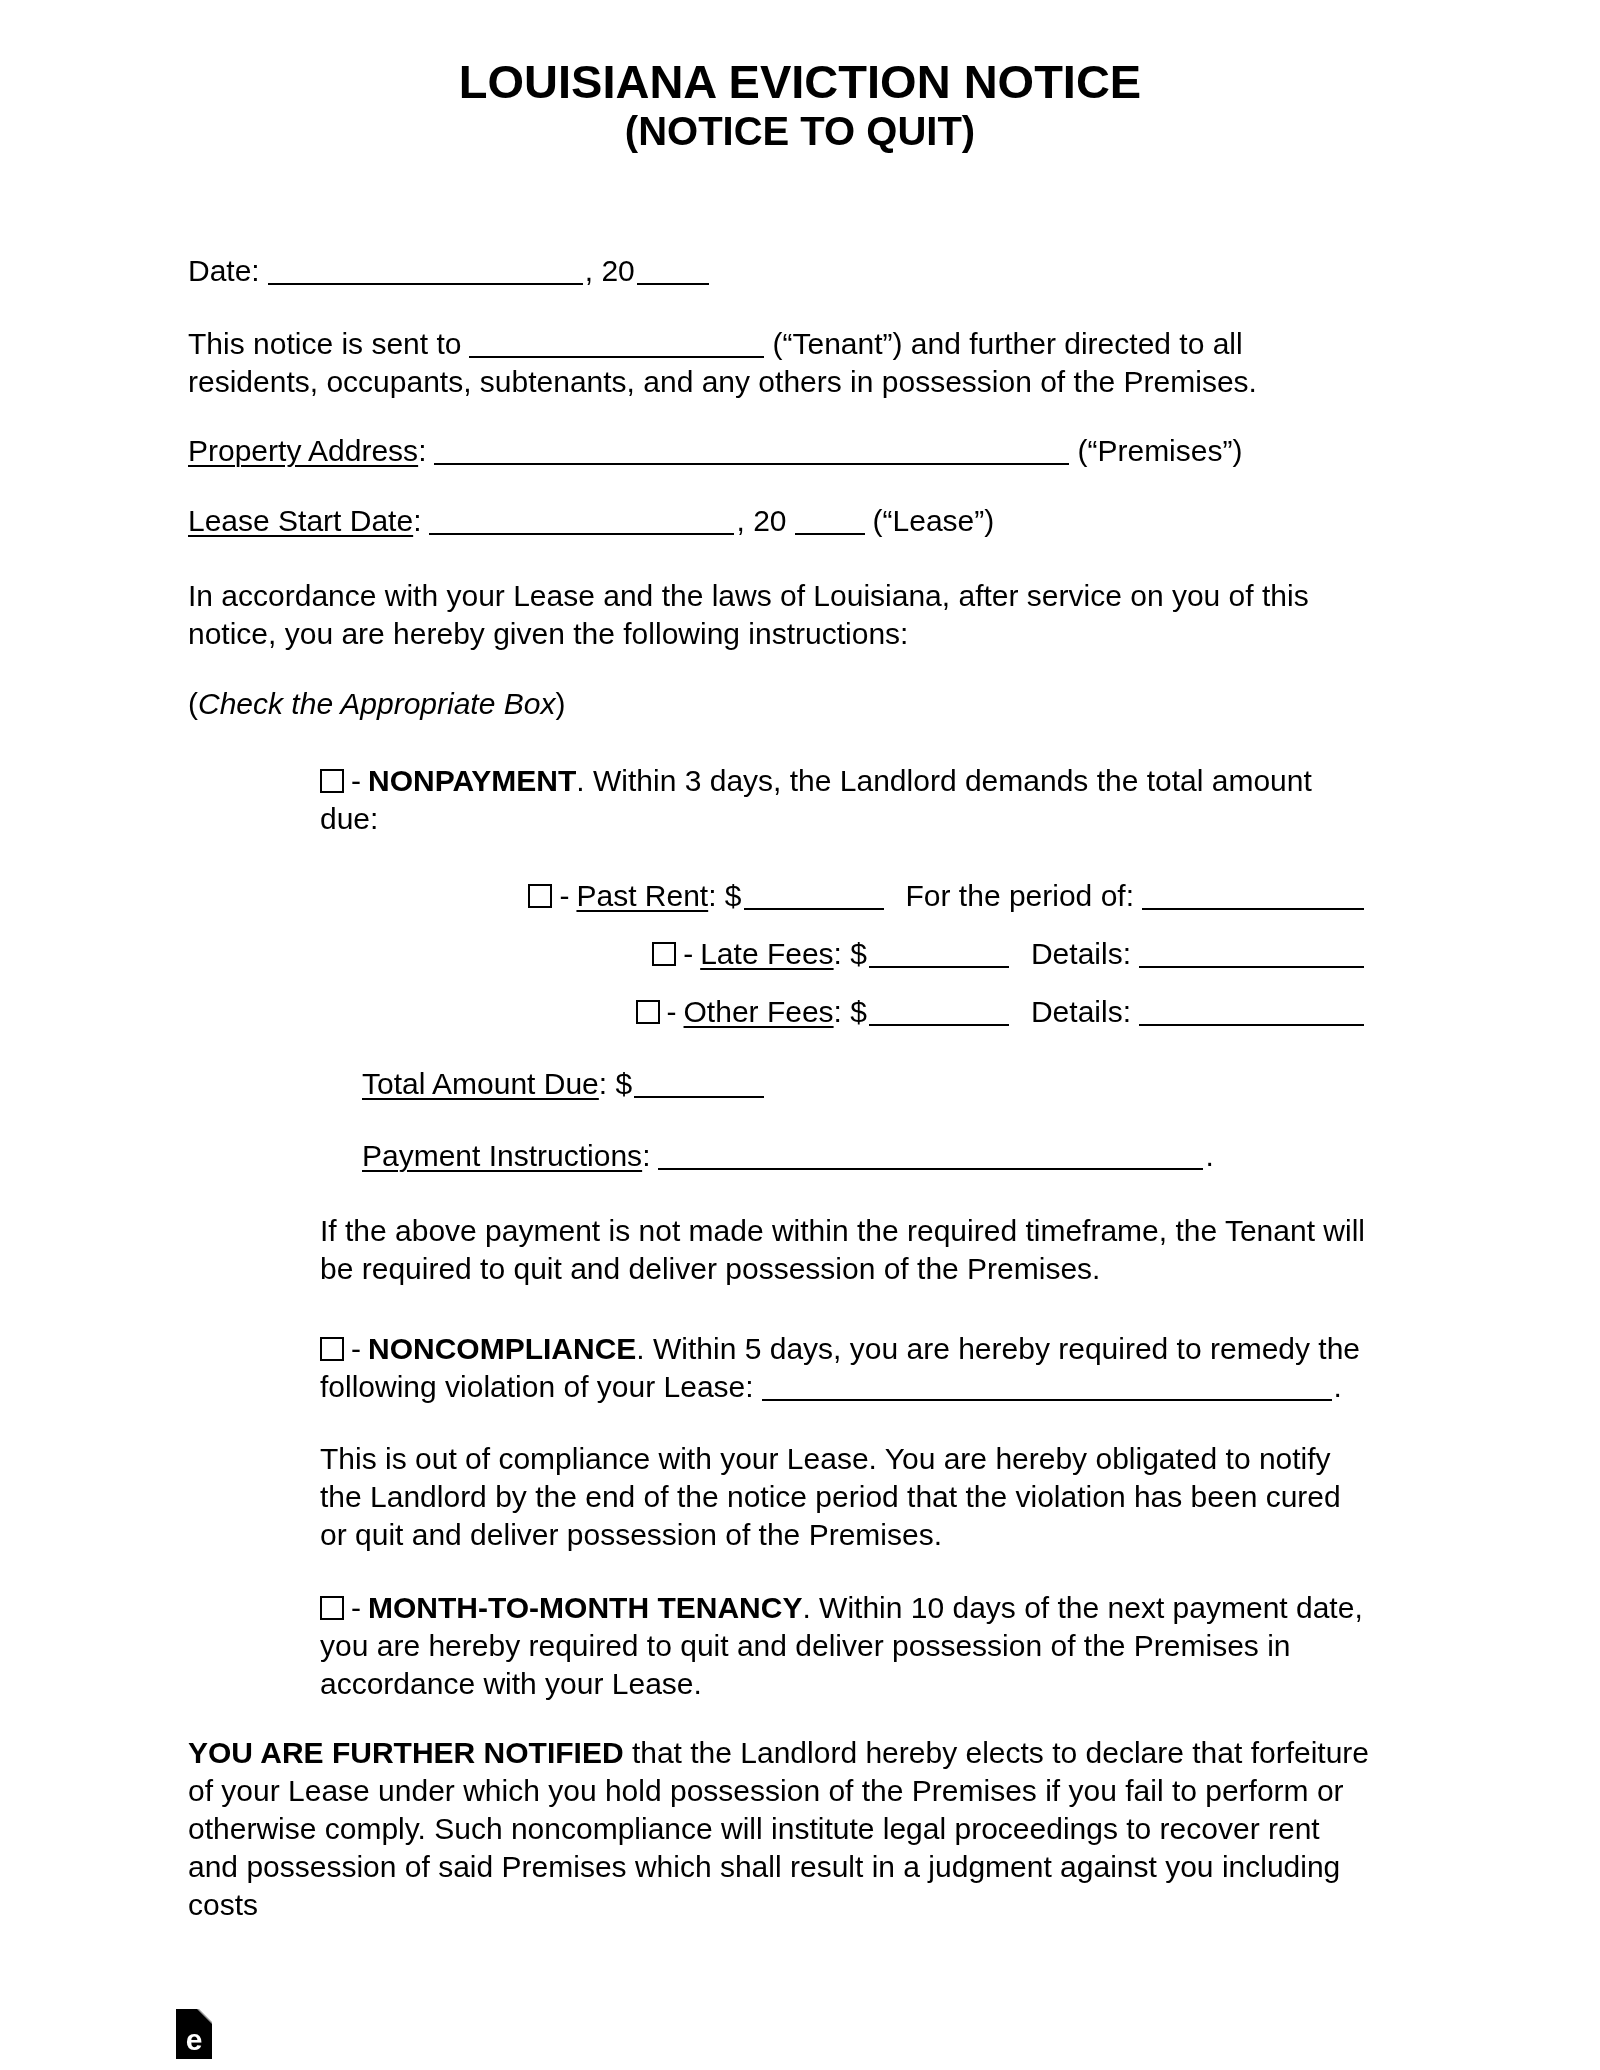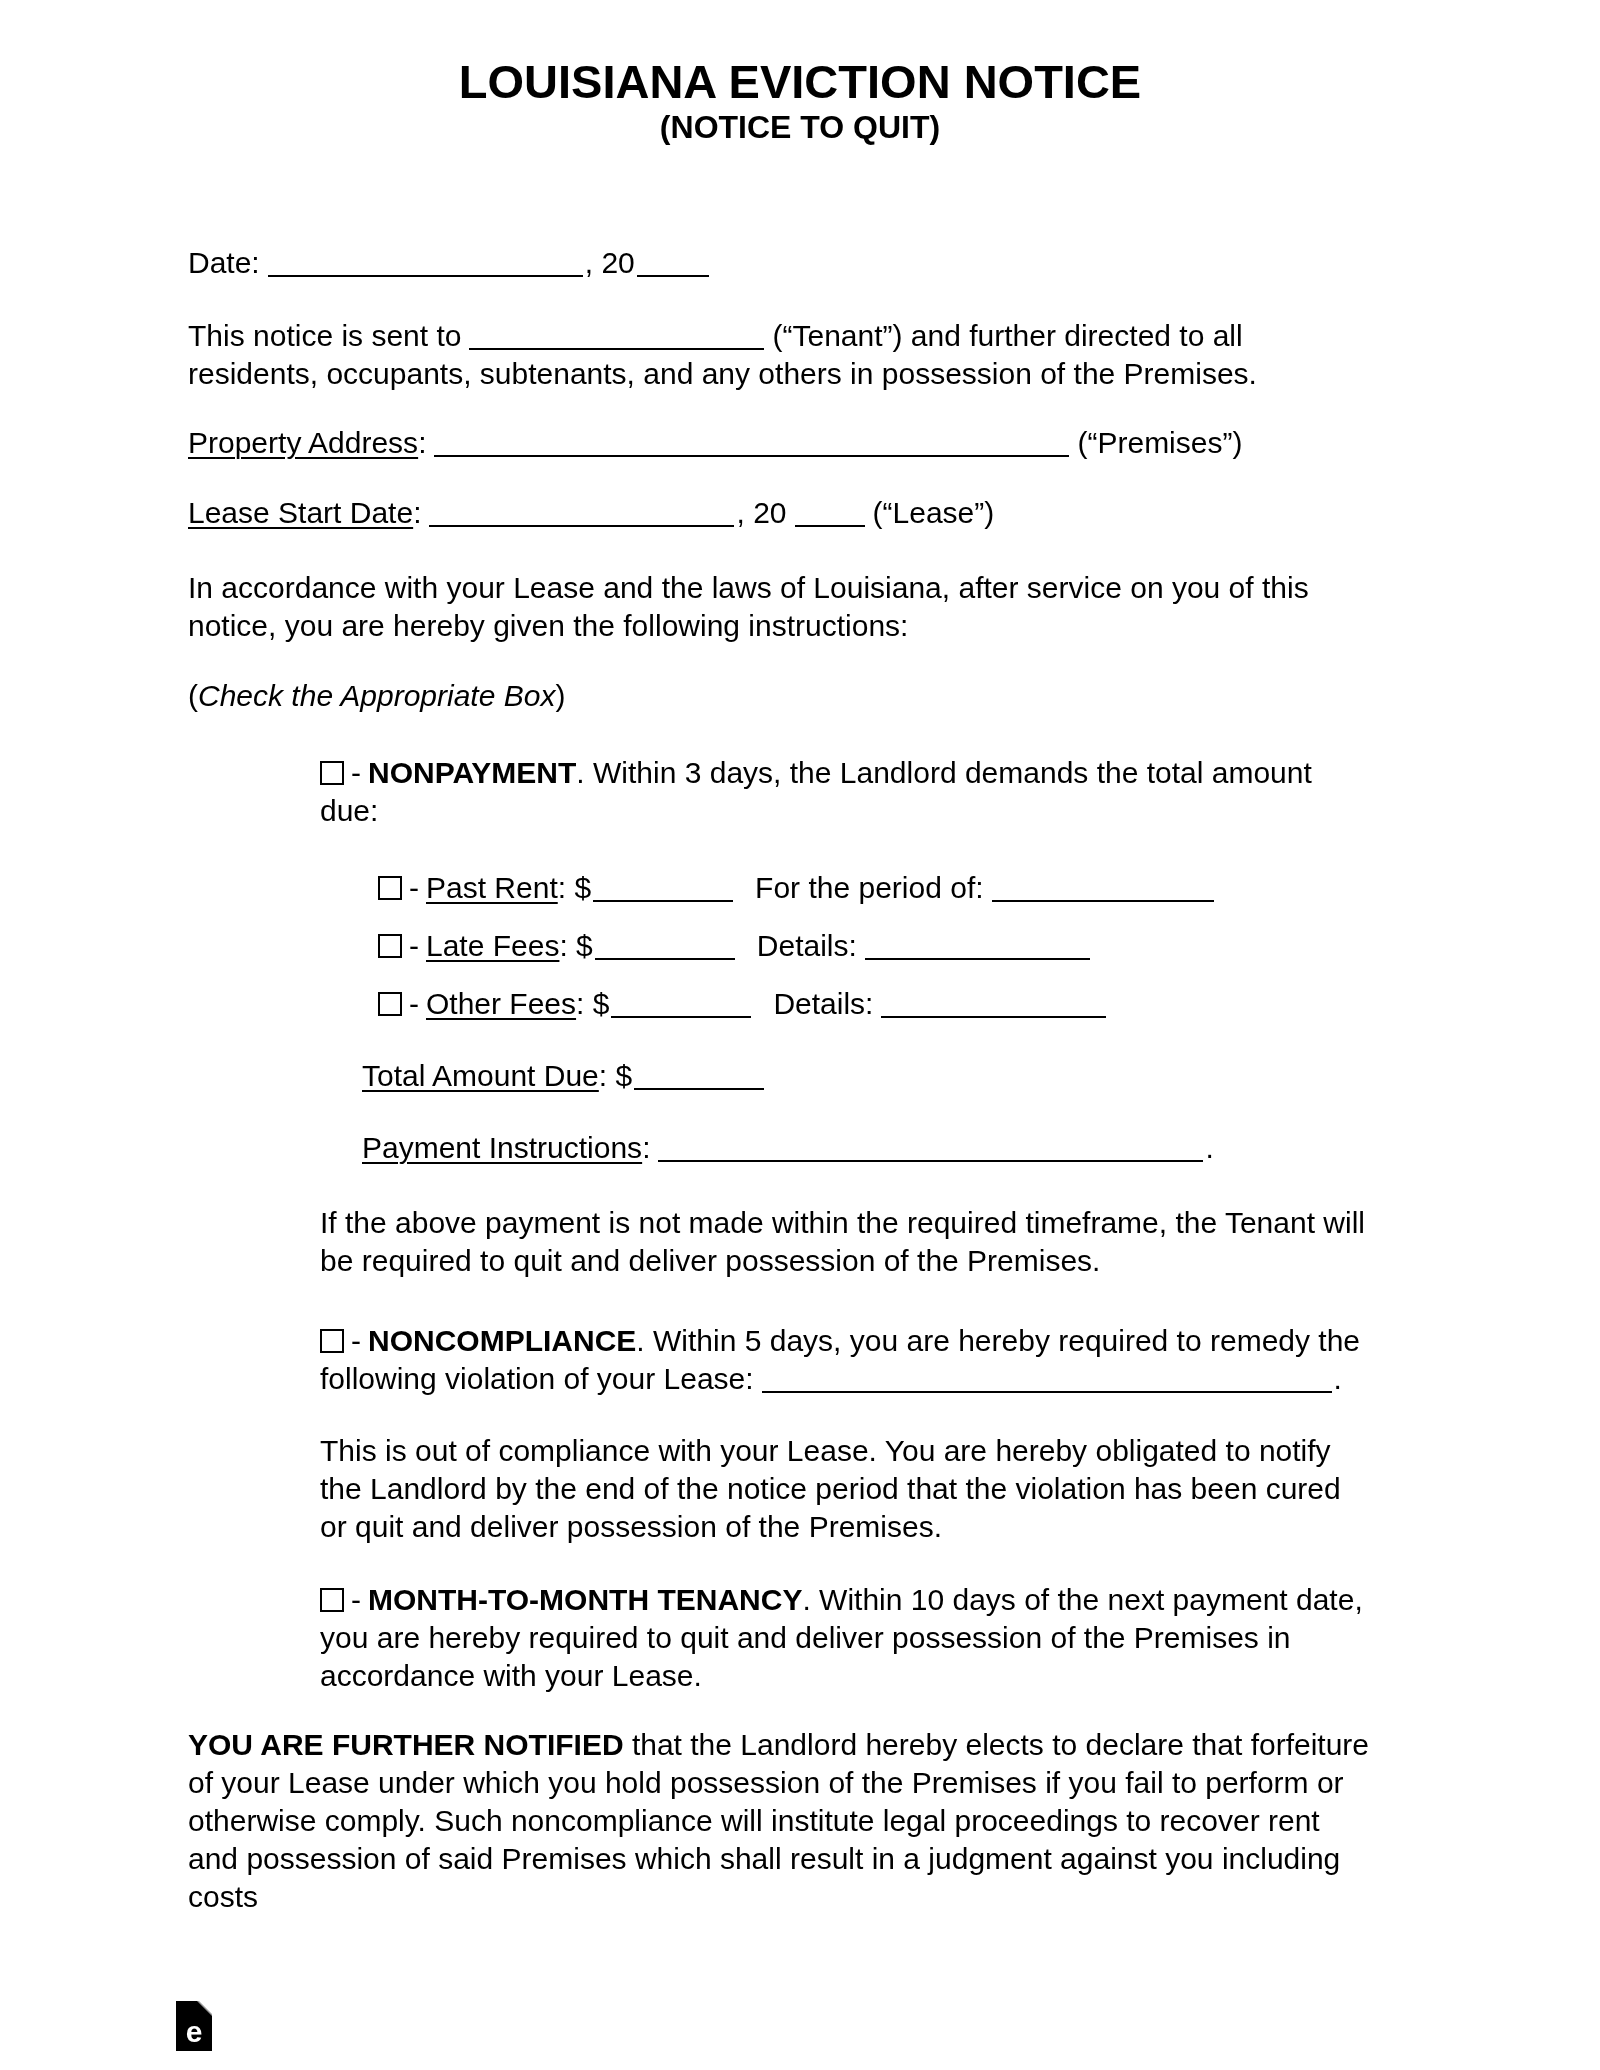--- a/index.html
+++ b/index.html
@@ -3,29 +3,29 @@
 <meta charset="utf-8">
 <style>
   html,body{margin:0;padding:0;}
   body{
     width:1600px;height:2070px;background:#ffffff;color:#000;
     font-family:"Liberation Sans","DejaVu Sans",sans-serif;
     font-size:30px;overflow:hidden;
   }
   .header{padding-top:58px;text-align:center;}
   .title{font-size:47px;font-weight:bold;line-height:1;margin:0;}
-  .subtitle{font-size:32px;font-weight:bold;line-height:1;margin:6px 0 0 0;}
+  .subtitle{font-size:40px;font-weight:bold;line-height:1;margin:6px 0 0 0;}
   .content{padding:85px 212px 0 172px;}
   p{margin:16px;line-height:38px;}
   .mb31{margin-bottom:31px;}.mb32{margin-bottom:32px;}.mb34{margin-bottom:34px;}
   .mb35{margin-bottom:35px;}.mb37{margin-bottom:37px;}
   .mb39{margin-bottom:39px;}.mb42{margin-bottom:42px;}
   .ind1{margin-left:100px;padding-left:48px;}
   .ind2{margin-left:190px;}
-  .feerow{line-height:42px;}
+  .feerow{line-height:42px;text-align:right;}
   .ul{text-decoration:underline;text-decoration-thickness:2px;text-underline-offset:4px;}
   b{font-weight:bold;}
   .it{font-style:italic;}
   
   .bl{display:inline-block;border-bottom:2px solid #000;height:22px;vertical-align:-4px;margin:0 8px;}
   .tr{margin-right:2px;}
   .tl{margin-left:2px;}
   .w72{width:72px;}.w70{width:70px;}.w130{width:130px;}.w140{width:140px;}
   .w222{width:222px;}.w225{width:225px;}.w295{width:295px;}.w305{width:305px;}
   .w315{width:315px;}.w545{width:545px;}.w570{width:570px;}.w635{width:635px;}

